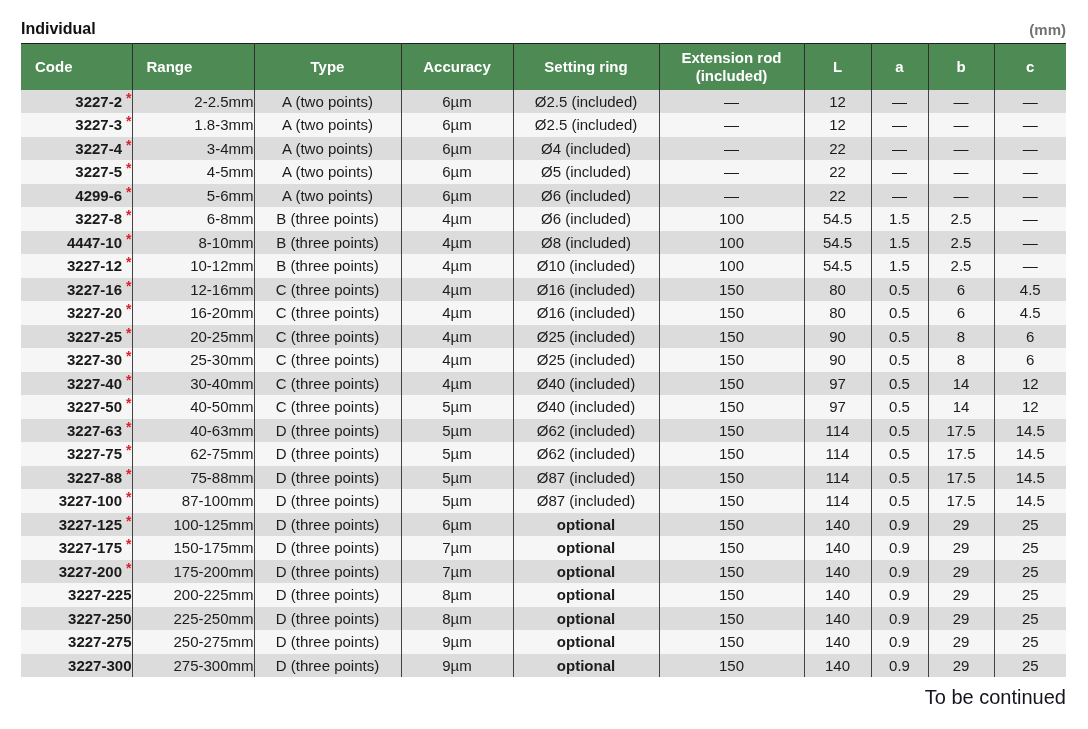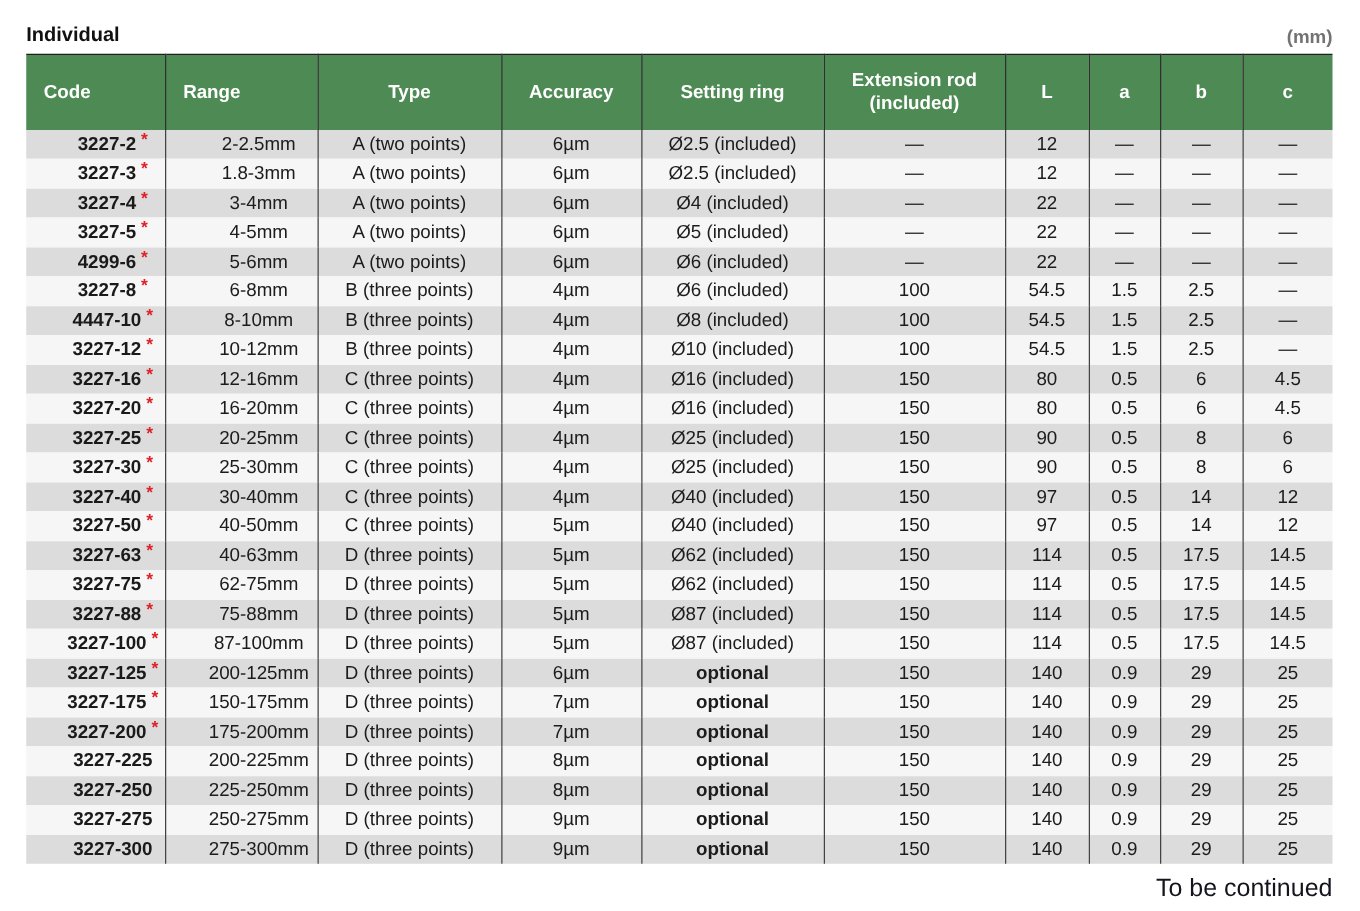--- a/index.html
+++ b/index.html
@@ -17,21 +17,21 @@
     gap: 36px;
   }
   .section-title { font-size: 16px; font-weight: bold; color: #111; }
   .unit-label { font-size: 15px; font-weight: bold; color: #737373; }
 
   table.spec {
     border-collapse: collapse;
     table-layout: fixed;
     width: 1045px;
   }
-  table.spec thead tr { height: 60px; }
+  table.spec thead tr { height: 46px; }
   table.spec th {
     background: #4d8a54;
     color: #ffffff;
     font-size: 15px;
     font-weight: bold;
     text-align: center;
     vertical-align: middle;
     white-space: pre-line;
     line-height: 1.2;
     border-top: 1px solid #1f1f1f;
@@ -47,21 +47,21 @@
   table.spec td {
     font-size: 15px;
     text-align: center;
     vertical-align: middle;
     border-right: 1px solid #434343;
     color: #1c1c1c;
     line-height: 1;
   }
   table.spec td:last-child { border-right: none; }
   table.spec td:nth-child(1),
-  table.spec td:nth-child(2) { text-align: center; padding-left: 28px; }
+  table.spec td:nth-child(2) { text-align: right; padding-left: 28px; }
 
   .code-text { font-weight: bold; color: #1a1a1a; }
   .star {
     color: #e01f26;
     font-weight: bold;
     font-size: 14px;
     position: relative;
     top: -4px;
     margin-left: 4px;
   }
@@ -324,21 +324,21 @@
           <td>5µm</td>
           <td>Ø87 (included)</td>
           <td>150</td>
           <td>114</td>
           <td>0.5</td>
           <td>17.5</td>
           <td>14.5</td>
         </tr>
         <tr>
           <td><span class="code-text">3227-125</span><span class="star">*</span></td>
-          <td>200-125mm</td>
+          <td>100-125mm</td>
           <td>D (three points)</td>
           <td>6µm</td>
           <td class="bold-cell">optional</td>
           <td>150</td>
           <td>140</td>
           <td>0.9</td>
           <td>29</td>
           <td>25</td>
         </tr>
         <tr>

